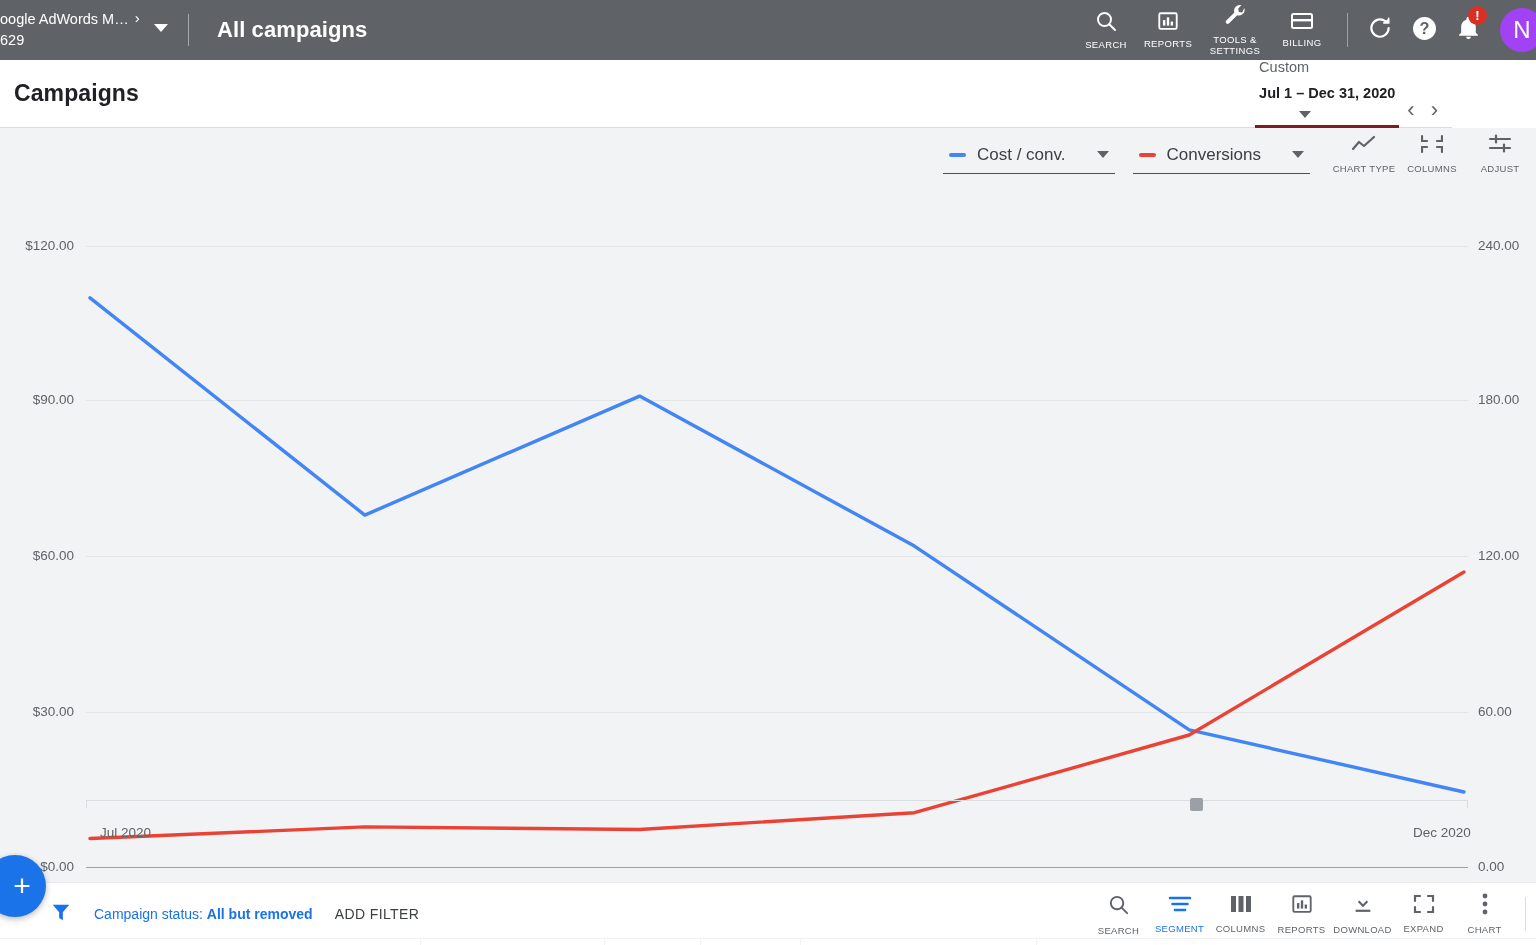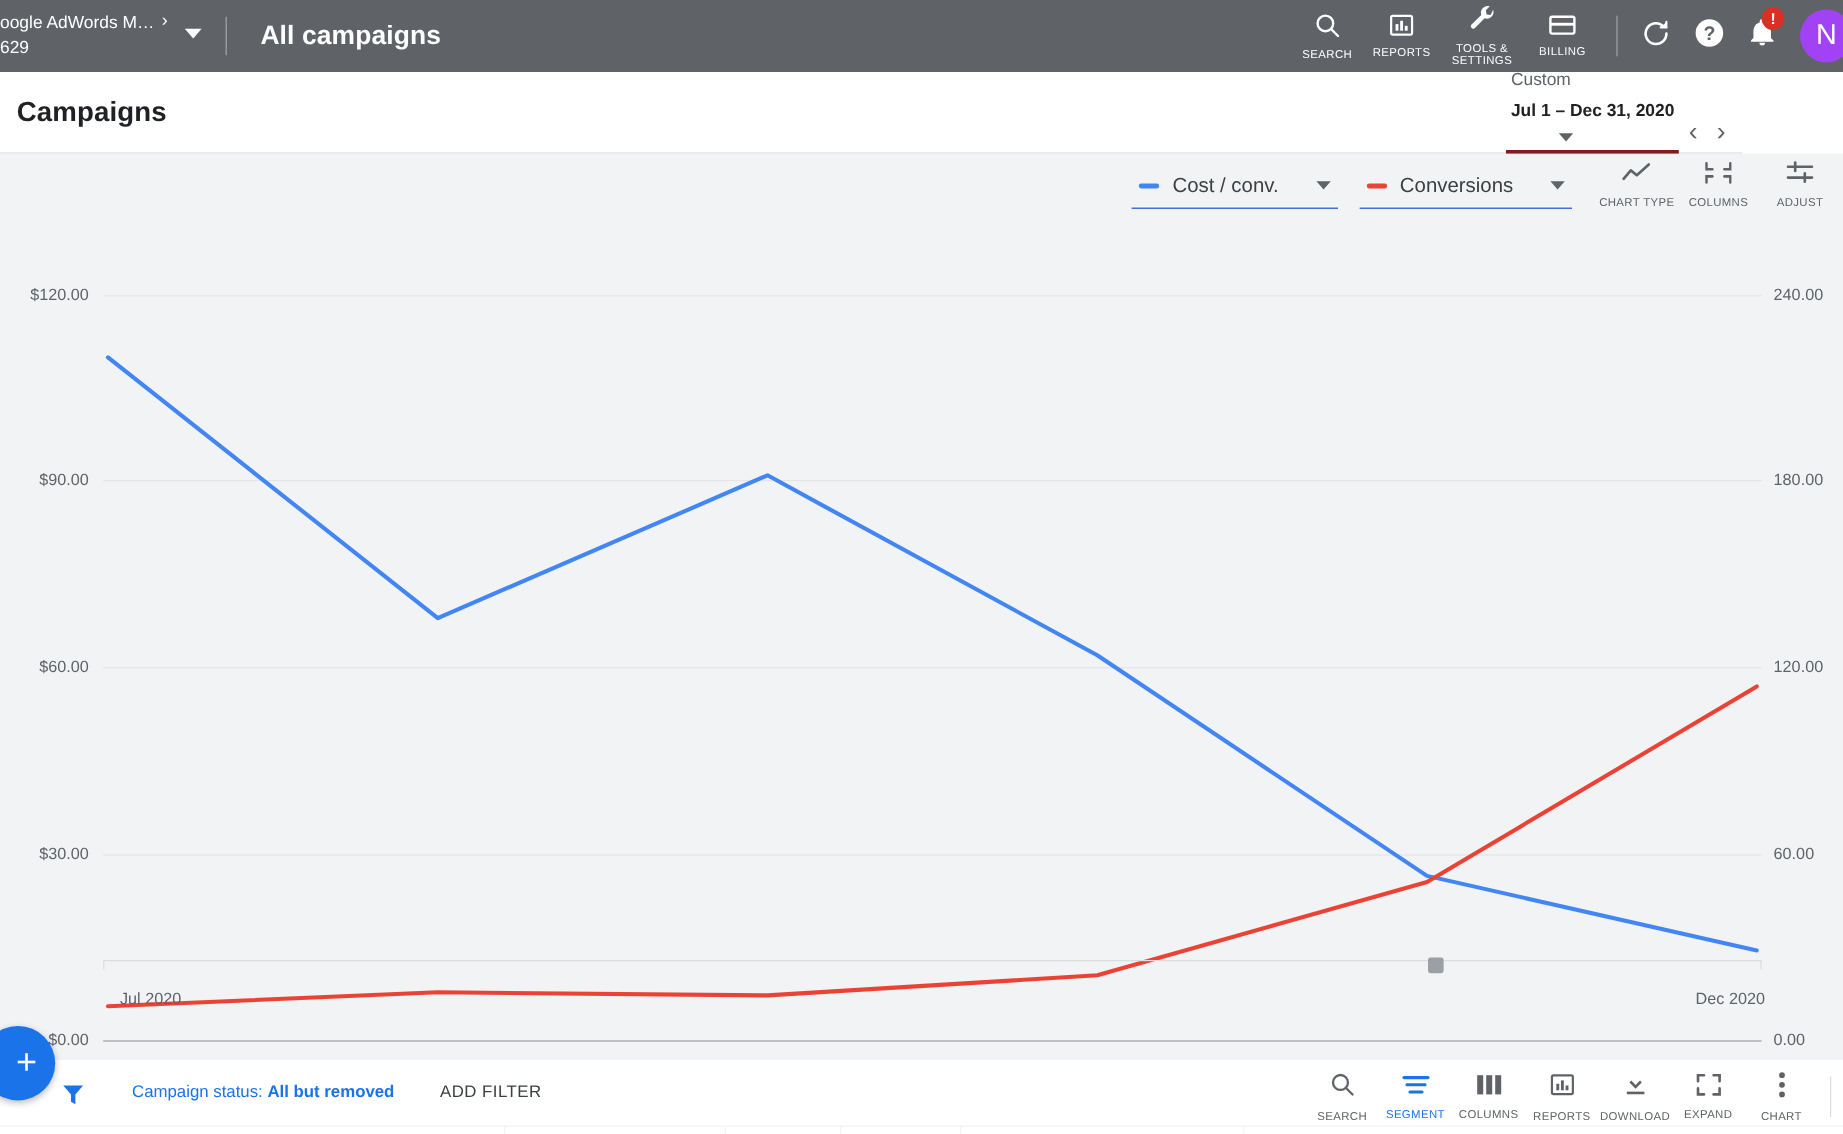--- a/index.html
+++ b/index.html
@@ -166,21 +166,21 @@
   svg.lines { position: absolute; left: 0; top: 0; width: 1536px; height: 702px; }
 
   
   .bottombar {
     position: absolute; top: 882px; left: 0;
     width: 1536px; height: 63px;
     background: #fff;
     border-top: 1px solid #e8eaed;
     display: flex; align-items: center;
   }
-  .filter-area { display: flex; align-items: flex-start; margin-left: 50px; gap: 16px; }
+  .filter-area { display: flex; align-items: center; margin-left: 50px; }
   .filter-chip { font-size: 14px; color: #1a73e8; margin-left: 22px; cursor: pointer; white-space: nowrap;}
   .filter-chip b { color: #1a73e8; }
   .add-filter {
     font-size: 14px; color: #3c4043; letter-spacing: .4px;
     margin-left: 22px; cursor: pointer;
   }
   .bottom-spacer { flex: 1; }
   .b-tools { display: flex; align-items: center; }
   .b-btn {
     width: 61px; display: flex; flex-direction: column;

